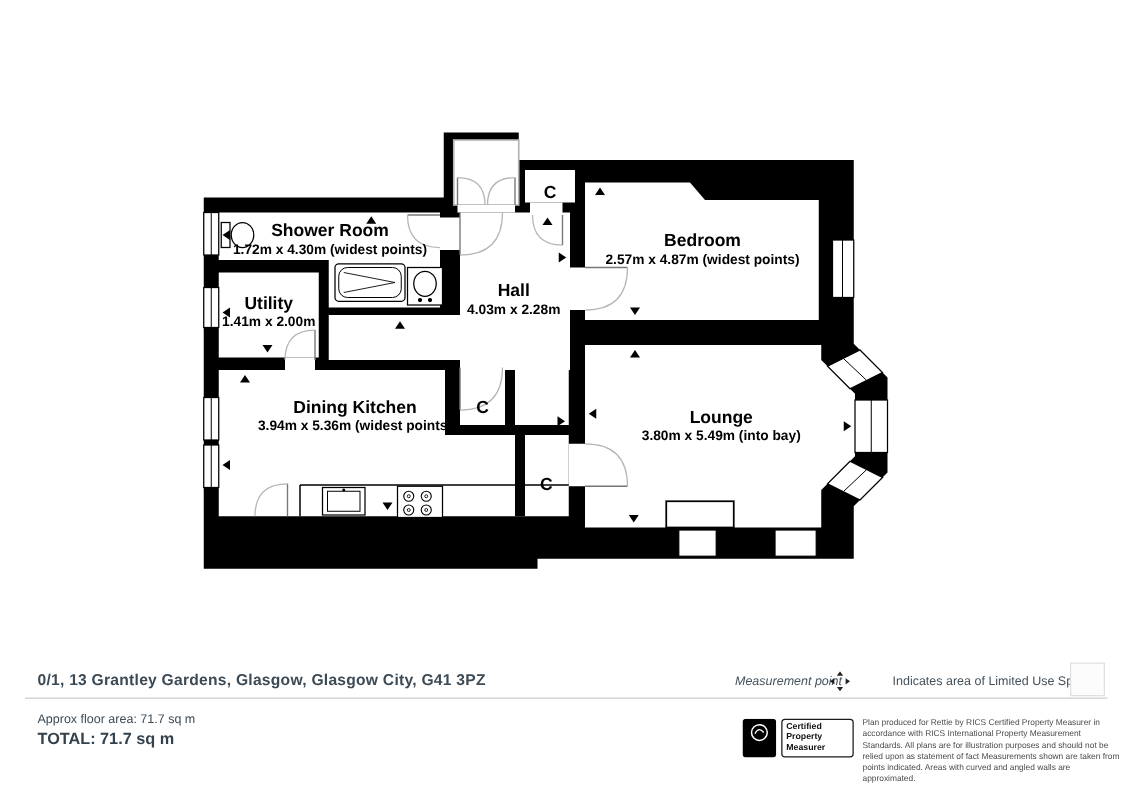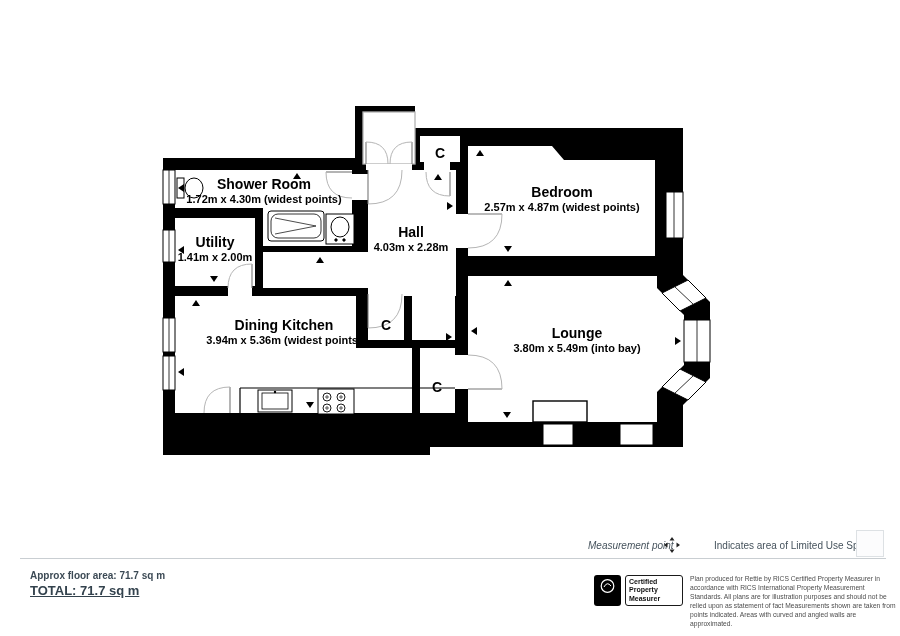--- a/index.html
+++ b/index.html
@@ -10,22 +10,22 @@
   .room-dims{font-size:11px;font-weight:700;}
   .cup{font-size:14px;font-weight:700;}
   .footer-address{position:absolute;left:30px;top:537px;font-size:12.5px;font-weight:700;
         color:#3c4a55;letter-spacing:.2px;}
   .divider{position:absolute;left:20px;top:558px;width:866px;height:1px;background:#c9ced2;}
   .legend-measure{position:absolute;left:588px;top:540px;font-size:10px;color:#45525c;font-style:italic;}
   .legend-icon{position:absolute;left:664px;top:537px;width:16px;height:16px;}
   .legend-limited{position:absolute;left:714px;top:540px;font-size:10px;color:#45525c;}
   .legend-swatch{position:absolute;left:856px;top:530px;width:26px;height:25px;
         border:1px solid #dde1e4;background:#fcfcfd;}
-  .approx{position:absolute;left:30px;top:570px;font-size:10px;font-weight:700;color:#3c4a55;text-align:center;}
-  .total{position:absolute;left:30px;top:583px;font-size:13px;font-weight:800;color:#33424d;text-decoration:underline;}
+  .approx{position:absolute;left:30px;top:570px;font-size:10px;font-weight:400;color:#3c4a55;text-align:center;}
+  .total{position:absolute;left:30px;top:583px;font-size:13px;font-weight:800;color:#33424d;}
   .rics{position:absolute;left:594px;top:575px;width:27px;height:31px;}
   .badge{position:absolute;left:625px;top:575px;width:50px;height:25px;border:1.3px solid #1a1a1a;
         border-radius:3px;padding:2px 3px;font-size:7px;line-height:1.2;font-weight:600;color:#111;}
   .disclaimer{position:absolute;left:690px;top:574px;width:206px;font-size:6.7px;
         line-height:1.35;color:#4c4c4c;}
 </style>
 </head>
 <body>
 
 <div class="page">
@@ -171,20 +171,21 @@
       <text class="room-name" x="284" y="330">Dining Kitchen</text>
       <text class="room-dims" x="284" y="344">3.94m x 5.36m (widest points)</text>
       <text class="room-name" x="577" y="338">Lounge</text>
       <text class="room-dims" x="577" y="352">3.80m x 5.49m (into bay)</text>
       <text class="cup" x="440" y="158">C</text>
       <text class="cup" x="386" y="330">C</text>
       <text class="cup" x="437" y="392">C</text>
     </g>
   </svg>
 
+  <div class="footer-address">0/1, 13 Grantley Gardens, Glasgow, Glasgow City, G41 3PZ</div>
 
   <span class="legend-measure">Measurement point</span>
   <svg class="legend-icon" viewBox="0 0 16 16">
     <g fill="#222">
       <polygon points="8,0 5.5,3.5 10.5,3.5"></polygon>
       <polygon points="8,16 5.5,12.5 10.5,12.5"></polygon>
       <polygon points="0,8 3.5,5.5 3.5,10.5"></polygon>
       <polygon points="16,8 12.5,5.5 12.5,10.5"></polygon>
     </g>
   </svg>

